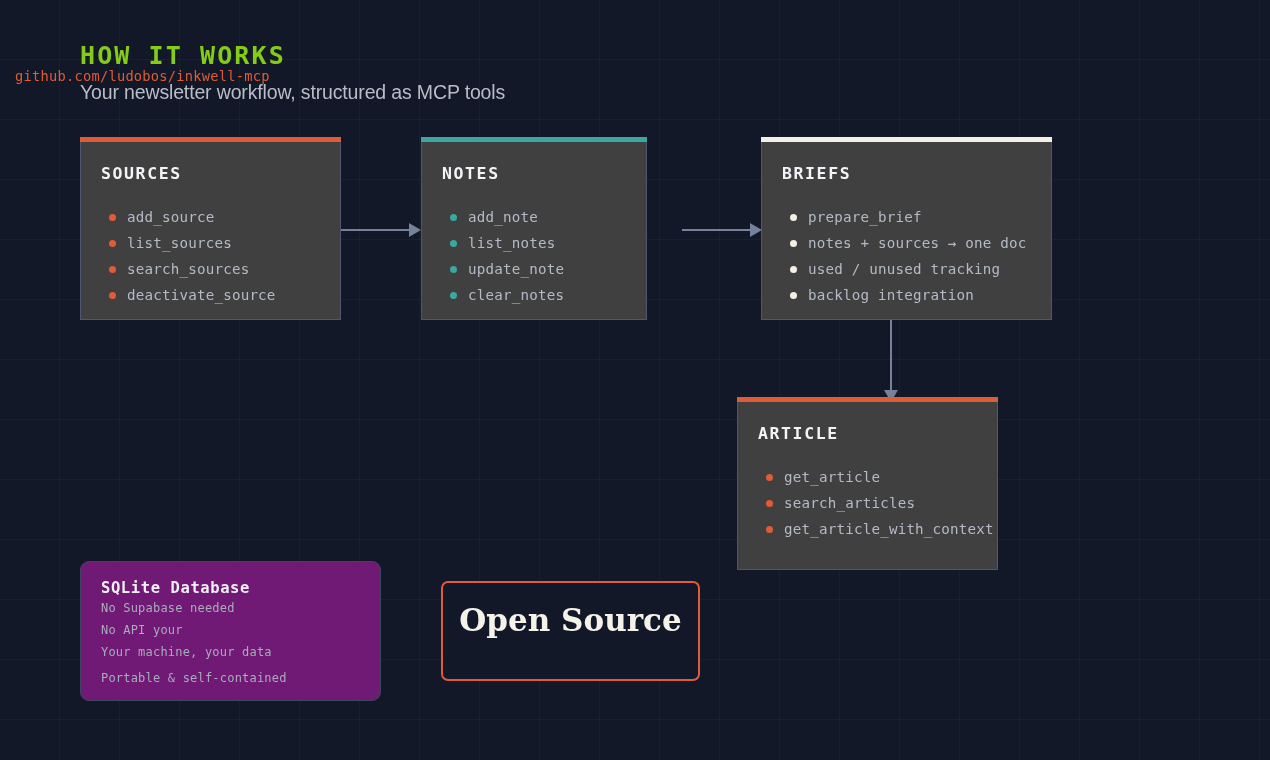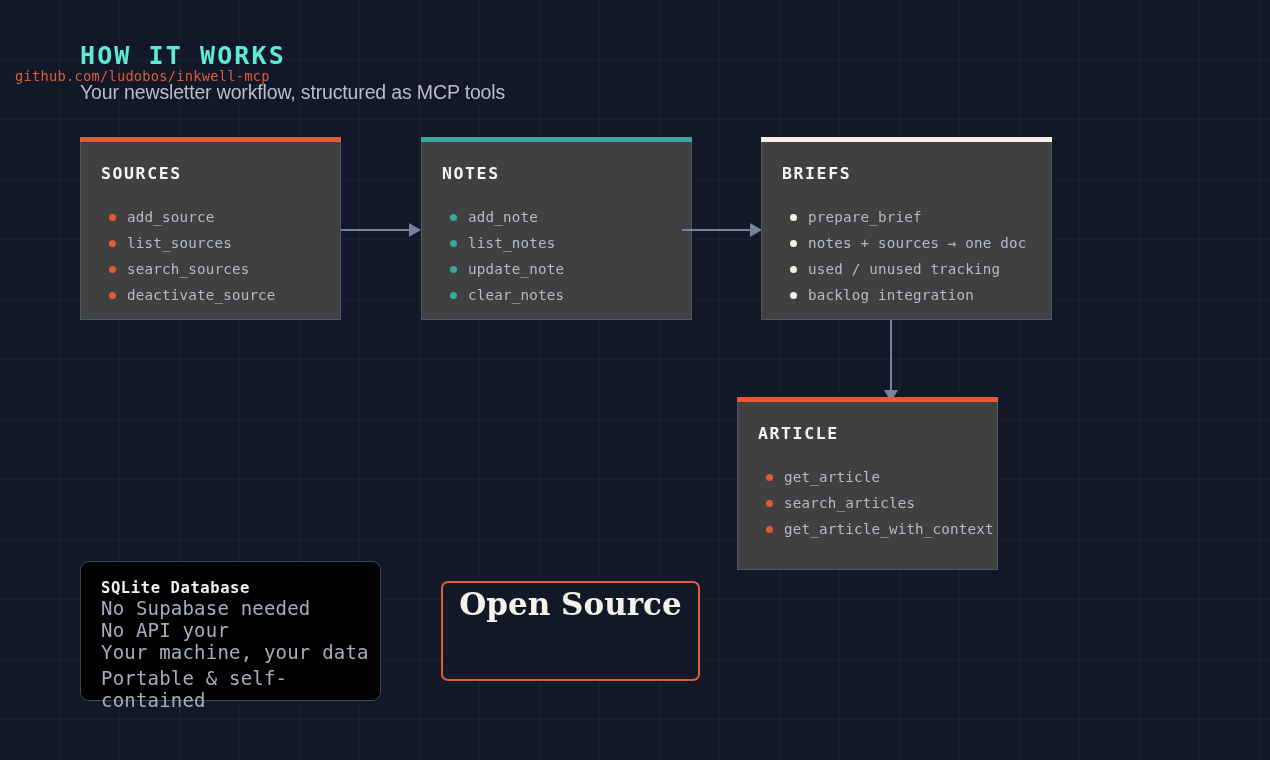--- a/index.html
+++ b/index.html
@@ -33,21 +33,21 @@
   #header {
     position: absolute;
     left: 80px;
     top: 42px;
   }
   #page-title {
     font-family: "DejaVu Sans Mono", "Liberation Mono", monospace;
     font-size: 25px;
     font-weight: bold;
     letter-spacing: 2.1px;
-    color: #5eead4;
+    color: #84cc16;
     margin: 0;
     line-height: 1.1;
   }
   #page-subtitle {
     font-family: "Liberation Sans", sans-serif;
     font-size: 19.5px;
     color: #b9bdc7;
     margin: 0;
     padding-top: 11px;
     letter-spacing: -0.15px;
@@ -141,35 +141,35 @@
     border-top: 12px solid #76829b;
   }
 
   
   #sqlite-card {
     position: absolute;
     left: 80px;
     top: 561px;
     width: 301px;
     height: 140px;
-    background: #000000;
+    background: #701a75;
     border: 1px solid #3d475c;
     border-radius: 9px;
     box-sizing: border-box;
   }
   #sqlite-title {
     font-size: 15.5px;
     font-weight: bold;
     color: #f0f1f4;
     letter-spacing: 0.6px;
     margin: 0;
     padding: 17px 0 0 20px;
   }
   .sqlite-line {
-    font-size: 19px;
+    font-size: 12px;
     color: #a7adba;
     letter-spacing: 0.2px;
     padding: 0 0 0 20px;
     line-height: 22px;
   }
   .sqlite-line.spaced { padding-top: 4px; }
 
   
   #open-source-box {
     position: absolute;
@@ -182,21 +182,21 @@
     border-radius: 7px;
     box-sizing: border-box;
   }
   #open-source-title {
     font-family: "DejaVu Serif", "Liberation Serif", serif;
     font-size: 31px;
     font-weight: bold;
     color: #f5f2ea;
     text-align: center;
     margin: 0;
-    padding-top: 4px;
+    padding-top: 20px;
     line-height: 1.1;
   }
   #open-source-url {
     position: absolute;
     left: 15px;
     top: 68px;
     font-size: 13.7px;
     color: #e05c36;
     letter-spacing: 0.25px;
     white-space: nowrap;
@@ -235,21 +235,21 @@
         <span>deactivate_source</span>
       </li>
     </ul>
   </div>
 
   <div class="arrow-h" style="left:341px; top:216px; width:80px; height:28px;">
     <div class="arrow-line-h" style="width:72px;"></div>
     <div class="arrow-head-h"></div>
   </div>
 
-  <div class="flow-card" style="left:421px; top:142px; width:271px; height:178px;">
+  <div class="flow-card" style="left:421px; top:142px; width:226px; height:178px;">
     <div class="card-accent" style="background:#3aa8a0;"></div>
     <h2 class="card-title">NOTES</h2>
     <ul class="card-list">
       <li>
         <span class="bullet" style="background:#3aa8a0;"></span>
         <span>add_note</span>
       </li>
       <li>
         <span class="bullet" style="background:#3aa8a0;"></span>
         <span>list_notes</span>

